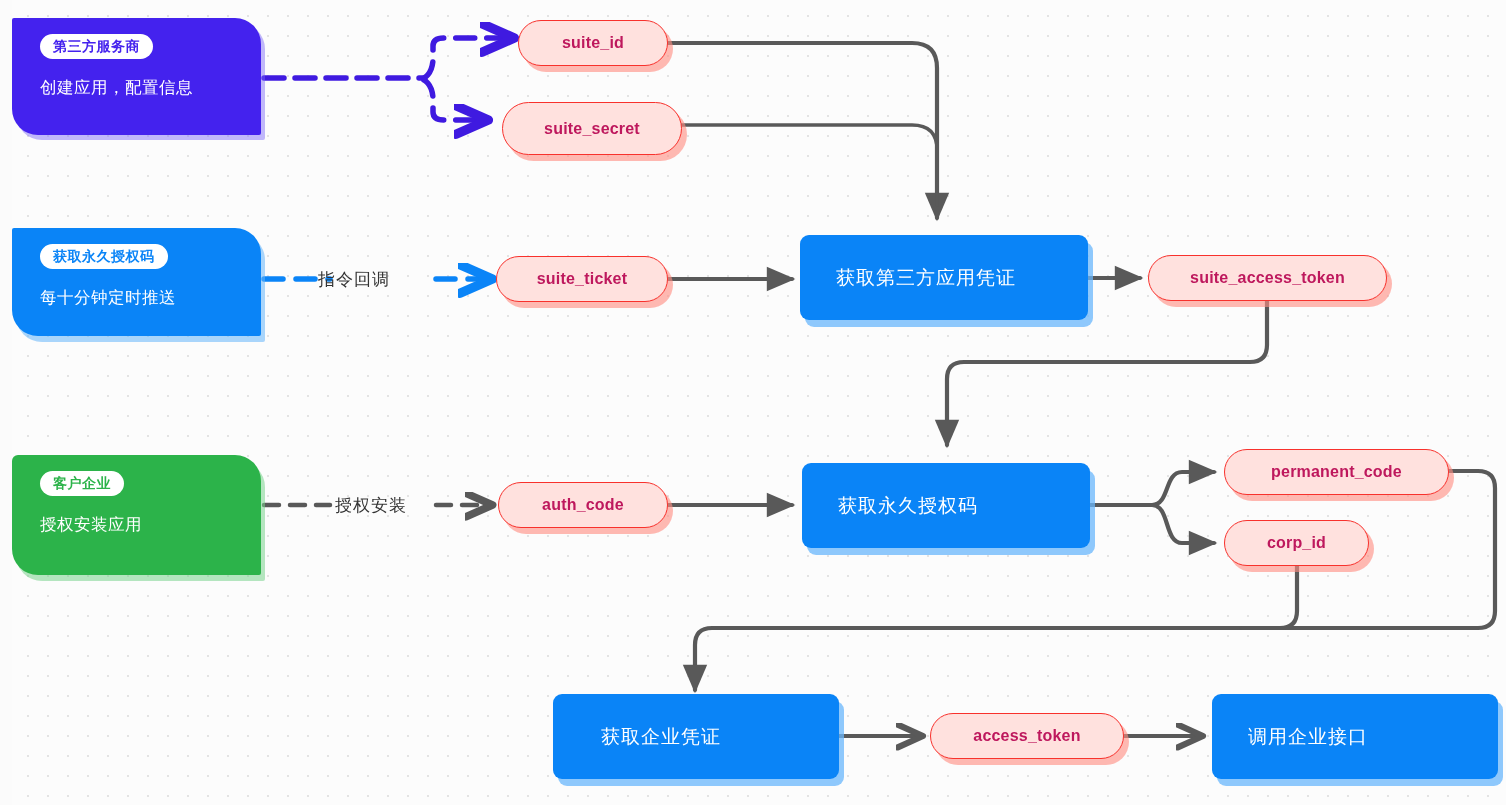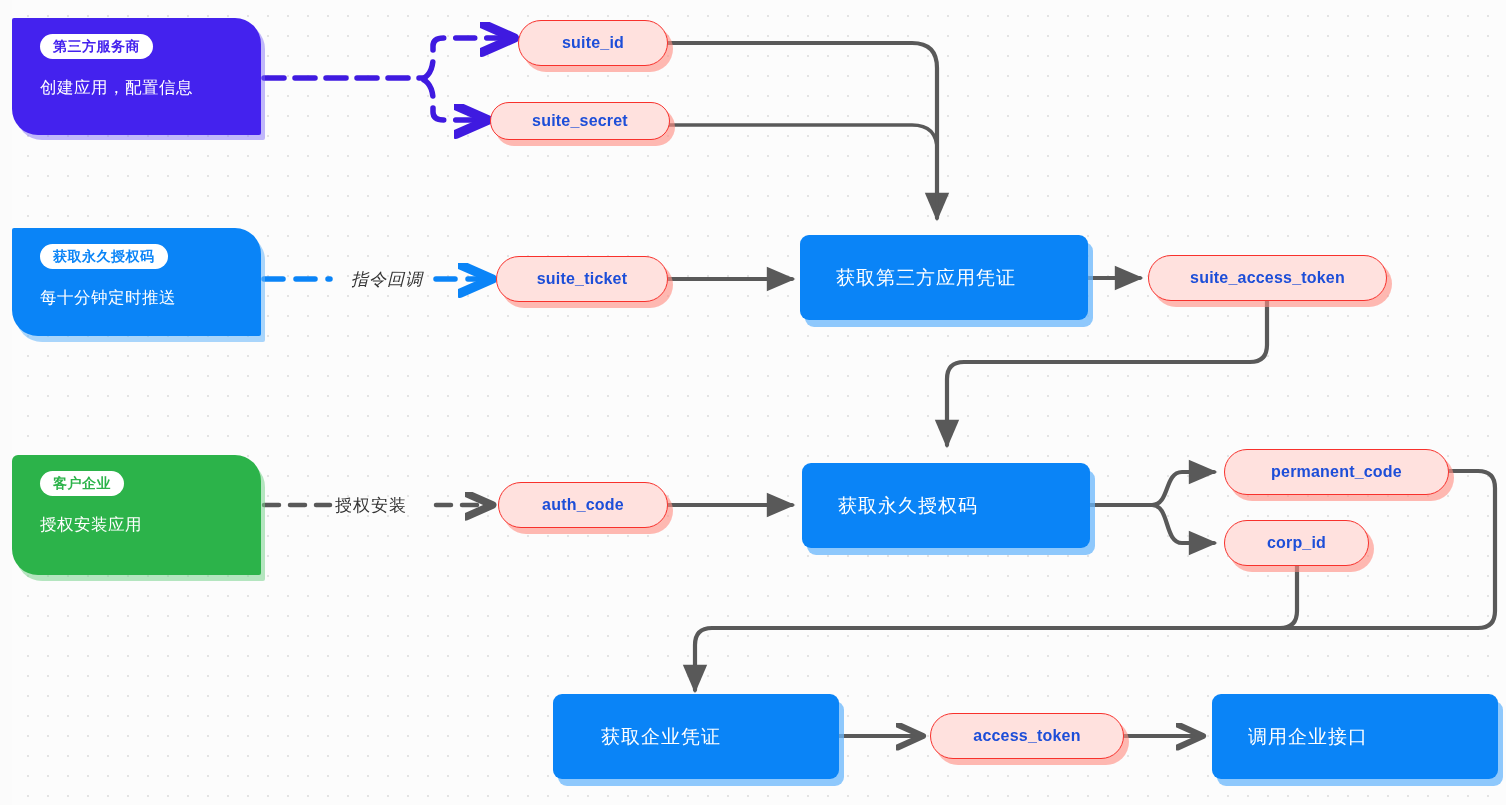--- a/index.html
+++ b/index.html
@@ -79,21 +79,21 @@
     letter-spacing:1px;
     box-shadow:5px 7px 0 0 rgba(105,183,252,.75);
   }
 
   
   .pill{
     position:absolute;
     box-sizing:border-box;
     background:#ffe1de;
     border:1.6px solid #f8312c;
-    color:#1d4ed8;
+    color:#be185d;
     border-radius:999px;
     display:flex;align-items:center;justify-content:center;
     font-size:16px;
     font-weight:bold;
     letter-spacing:.2px;
     box-shadow:5px 6px 0 0 rgba(255,142,130,.62);
   }
 
   
   .elabel{
@@ -174,26 +174,26 @@
   <div class="actor actor-blue">
     <span class="badge">获取永久授权码</span>
     <div class="desc">每十分钟定时推送</div>
   </div>
 
   <div class="actor actor-green">
     <span class="badge">客户企业</span>
     <div class="desc">授权安装应用</div>
   </div>
 
-  <div class="elabel" style="left:339px;top:268px;font-style:italic;">指令回调</div>
+  <div class="elabel" style="left:306px;top:268px;">指令回调</div>
   <div class="elabel" style="left:323px;top:494px;">授权安装</div>
 
   <div class="pill" style="left:506px;top:20px;width:150px;height:46px;">suite_id</div>
 
-  <div class="pill" style="left:478px;top:102px;width:180px;height:38px;">suite_secret</div>
+  <div class="pill" style="left:490px;top:102px;width:180px;height:53px;">suite_secret</div>
 
   <div class="pill" style="left:484px;top:256px;width:172px;height:46px;">suite_ticket</div>
 
   <div class="pill" style="left:1136px;top:255px;width:239px;height:46px;">suite_access_token</div>
 
   <div class="pill" style="left:486px;top:482px;width:170px;height:46px;">auth_code</div>
 
   <div class="pill" style="left:1212px;top:449px;width:225px;height:46px;">permanent_code</div>
 
   <div class="pill" style="left:1212px;top:520px;width:145px;height:46px;">corp_id</div>

